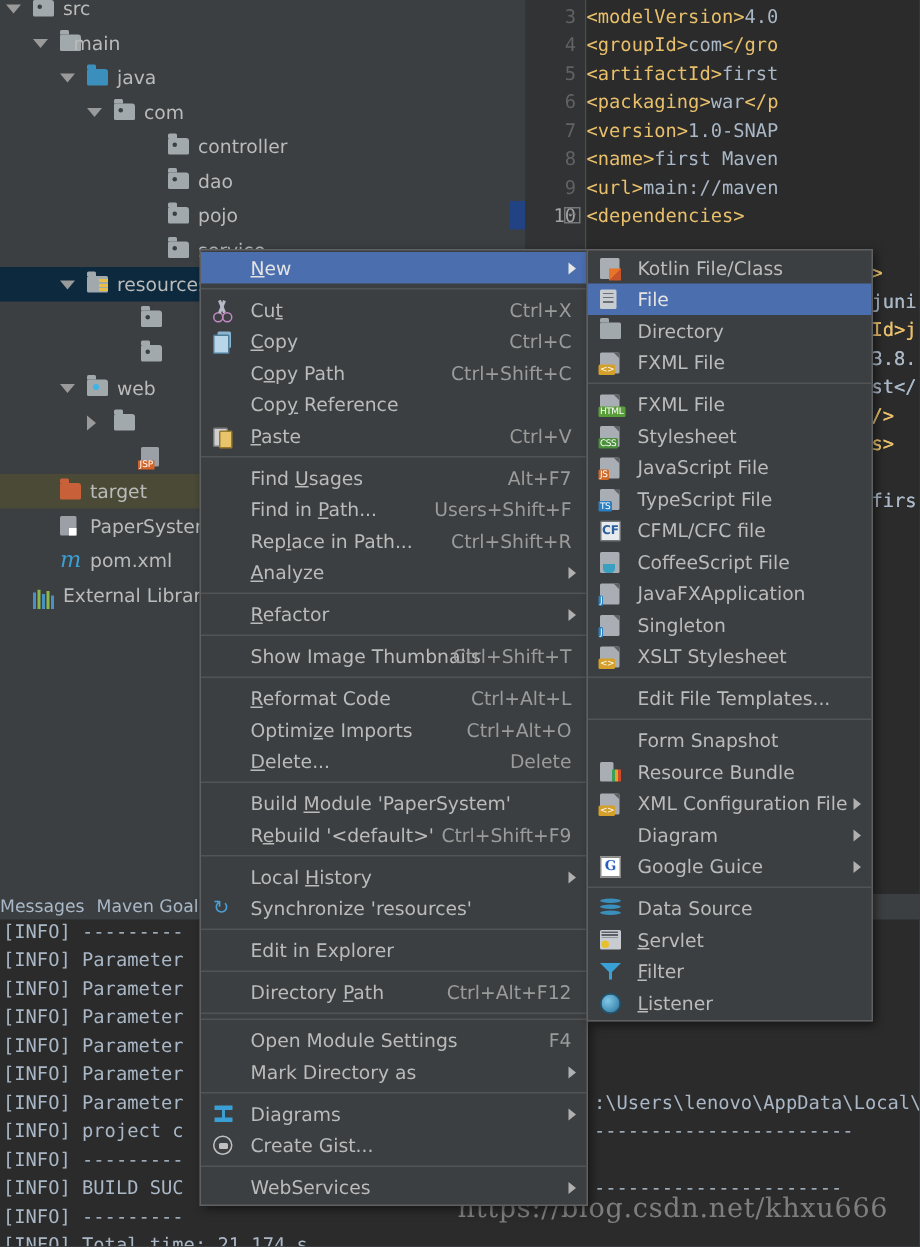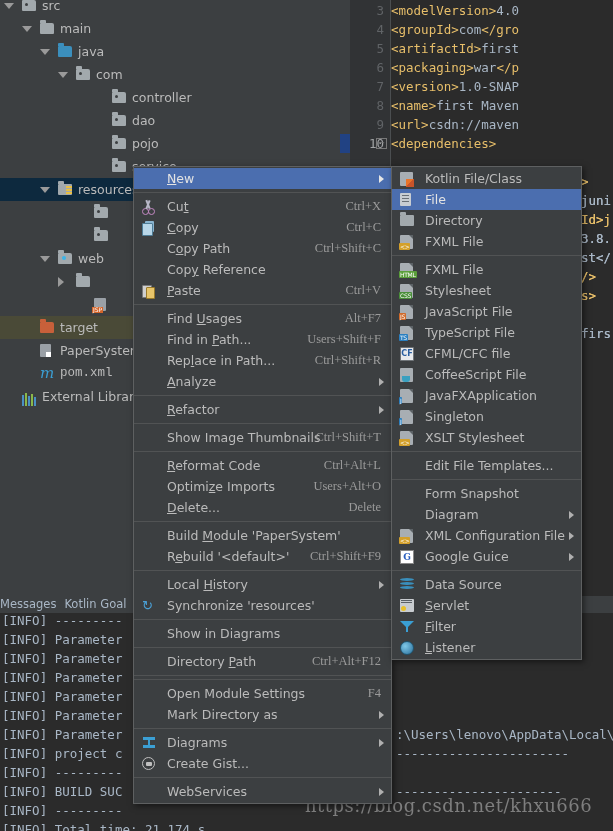--- a/index.html
+++ b/index.html
@@ -308,21 +308,20 @@
     position: absolute;
     left: 33px;
     top: 0;
   }
   .mi-accel {
     position: absolute;
     right: 10px;
     top: 0;
     color: #9b9b9b;
     font-size: 12.5px;
-    font-family: Liberation Serif, serif;
   }
   .mi-arrow {
     position: absolute;
     right: 7px;
     top: 7px;
     width: 0; height: 0;
     border-top: 4px solid transparent;
     border-bottom: 4px solid transparent;
     border-left: 5px solid #b0b0b0;
   }
@@ -635,21 +634,21 @@
         <div class="ticon" style="left: 22px;">
           <div class="fld fld-grey fld-dot"></div>
         </div>
         <span class="tlabel" style="left: 42px;">src</span>
       </div>
       <div class="tree-row" style="top: 17px;">
         <div class="arrow down" style="left: 22px;"></div>
         <div class="ticon" style="left: 40px;">
           <div class="fld fld-grey"></div>
         </div>
-        <span class="tlabel" style="left: 60px;">main</span>
+        <span class="tlabel" style="left: 49px;">main</span>
       </div>
       <div class="tree-row" style="top: 40px;">
         <div class="arrow down" style="left: 40px;"></div>
         <div class="ticon" style="left: 58px;">
           <div class="fld fld-blue"></div>
         </div>
         <span class="tlabel" style="left: 78px;">java</span>
       </div>
       <div class="tree-row" style="top: 63px;">
         <div class="arrow down" style="left: 58px;"></div>
@@ -726,21 +725,21 @@
       <div class="tree-row" style="top: 339px;">
         <div class="ticon" style="left: 40px;">
           <div class="file-generic"></div>
         </div>
         <span class="tlabel" style="left: 60px;">PaperSystem</span>
       </div>
       <div class="tree-row" style="top: 362px;">
         <div class="ticon" style="left: 40px;">
           <div class="icon-m">m</div>
         </div>
-        <span class="tlabel" style="left: 60px; font-family: Liberation Mono, monospace;">pom.xml</span>
+        <span class="tlabel" style="left: 60px;">pom.xml</span>
       </div>
       <div class="tree-row" style="top: 385px;">
         <div class="ticon" style="left: 22px;">
           <div class="icon-bars"><svg width="14" height="13">
               <rect x="0" y="2" width="2" height="11" fill="#4a90c4"></rect>
               <rect x="3" y="0" width="2" height="13" fill="#8ab84a"></rect>
               <rect x="6" y="3" width="2" height="10" fill="#4a90c4"></rect>
               <rect x="9" y="1" width="2" height="12" fill="#8ab84a"></rect>
               <rect x="12" y="4" width="2" height="9" fill="#4a90c4"></rect>
             </svg></div>
@@ -761,29 +760,29 @@
         <div class="gutter-line" style="top: 115px;">9</div>
         <div class="gutter-line cur" style="top: 134px;">10</div>
       </div>
     <div id="code-area">
         <div class="code-line" style="top: 1px;"><span class="tag">&lt;modelVersion&gt;</span><span class="txt">4.0</span><span class="tag"></span></div>
         <div class="code-line" style="top: 20px;"><span class="tag">&lt;groupId&gt;</span><span class="txt">com</span><span class="tag">&lt;/gro</span></div>
         <div class="code-line" style="top: 39px;"><span class="tag">&lt;artifactId&gt;</span><span class="txt">first</span><span class="tag"></span></div>
         <div class="code-line" style="top: 58px;"><span class="tag">&lt;packaging&gt;</span><span class="txt">war</span><span class="tag">&lt;/p</span></div>
         <div class="code-line" style="top: 77px;"><span class="tag">&lt;version&gt;</span><span class="txt">1.0-SNAP</span><span class="tag"></span></div>
         <div class="code-line" style="top: 96px;"><span class="tag">&lt;name&gt;</span><span class="txt">first Maven</span><span class="tag"></span></div>
-        <div class="code-line" style="top: 115px;"><span class="tag">&lt;url&gt;</span><span class="txt">csdn://maven</span><span class="tag"></span></div>
+        <div class="code-line" style="top: 115px;"><span class="tag">&lt;url&gt;</span><span class="txt">main://maven</span><span class="tag"></span></div>
         <div class="code-line" style="top: 134px;"><span class="tag">&lt;dependencies&gt;</span><span class="txt"></span><span class="tag"></span></div>
       </div>
   <div class="fold-marker" style="top: 138px;">−</div>
       <div id="editor-caret-row" style="top: 134px;"></div>
     </div>
 
   <div id="console-panel">
-    <div id="console-tabs"><span>Messages</span><span>Kotlin Goal</span></div>
+    <div id="console-tabs"><span>Messages</span><span>Maven Goal</span></div>
     <div id="console-body">
         <div class="log-line" style="top: -2px;">[INFO] ---------</div>
         <div class="log-line" style="top: 17px;">[INFO] Parameter</div>
         <div class="log-line" style="top: 36px;">[INFO] Parameter</div>
         <div class="log-line" style="top: 55px;">[INFO] Parameter</div>
         <div class="log-line" style="top: 74px;">[INFO] Parameter</div>
         <div class="log-line" style="top: 93px;">[INFO] Parameter</div>
         <div class="log-line" style="top: 112px;">[INFO] Parameter</div>
         <div class="log-line" style="top: 131px;">[INFO] project c</div>
         <div class="log-line" style="top: 150px;">[INFO] ---------</div>
@@ -862,21 +861,21 @@
         <span class="mi-label">Show Image Thumbnails</span>
         <span class="mi-accel">Ctrl+Shift+T</span>
       </div>
       <div class="msep"></div>
       <div class="mi">
         <span class="mi-label"><span class="underline">R</span>eformat Code</span>
         <span class="mi-accel">Ctrl+Alt+L</span>
       </div>
       <div class="mi">
         <span class="mi-label">Optimi<span class="underline">z</span>e Imports</span>
-        <span class="mi-accel">Users+Alt+O</span>
+        <span class="mi-accel">Ctrl+Alt+O</span>
       </div>
       <div class="mi">
         <span class="mi-label"><span class="underline">D</span>elete...</span>
         <span class="mi-accel">Delete</span>
       </div>
       <div class="msep"></div>
       <div class="mi">
         <span class="mi-label">Build <span class="underline">M</span>odule 'PaperSystem'</span>
       </div>
       <div class="mi">
@@ -889,21 +888,21 @@
         <span class="mi-arrow"></span>
       </div>
       <div class="mi">
         <span class="mi-icon">
           <div style="width: 13px; height: 13px; color: rgb(74, 159, 212); font-size: 13px; line-height: 13px;">↻</div>
         </span>
         <span class="mi-label">Synchronize 'resources'</span>
       </div>
       <div class="msep"></div>
       <div class="mi">
-        <span class="mi-label">Show in Diagrams</span>
+        <span class="mi-label">Edit in Explorer</span>
       </div>
       <div class="msep"></div>
       <div class="mi">
         <span class="mi-label">Directory <span class="underline">P</span>ath</span>
         <span class="mi-accel">Ctrl+Alt+F12</span>
       </div>
       <div class="msep"></div>
       <div class="msep"></div>
       <div class="mi">
         <span class="mi-label">Open Module Settings</span>
@@ -1034,30 +1033,36 @@
       </div>
       <div class="msep"></div>
       <div class="mi">
         <span class="mi-label">Edit File Templates...</span>
       </div>
       <div class="msep"></div>
       <div class="mi">
         <span class="mi-label">Form Snapshot</span>
       </div>
       <div class="mi">
-        <span class="mi-label">Diagram</span>
-        <span class="mi-arrow"></span>
+        <span class="mi-icon">
+          <div class="g-resbundle"></div>
+        </span>
+        <span class="mi-label">Resource Bundle</span>
       </div>
       <div class="mi">
         <span class="mi-icon">
           <div class="ft">
             <span class="ft-badge badge-xml">&lt;&gt;</span>
           </div>
         </span>
         <span class="mi-label">XML Configuration File</span>
+        <span class="mi-arrow"></span>
+      </div>
+      <div class="mi">
+        <span class="mi-label">Diagram</span>
         <span class="mi-arrow"></span>
       </div>
       <div class="mi">
         <span class="mi-icon">
           <div class="g-guice">G</div>
         </span>
         <span class="mi-label">Google Guice</span>
         <span class="mi-arrow"></span>
       </div>
       <div class="msep"></div>

